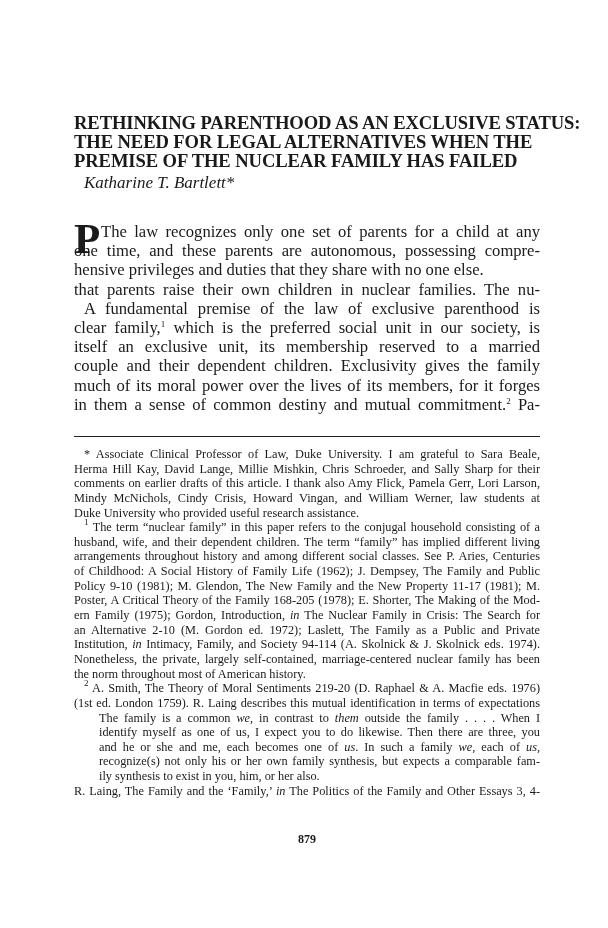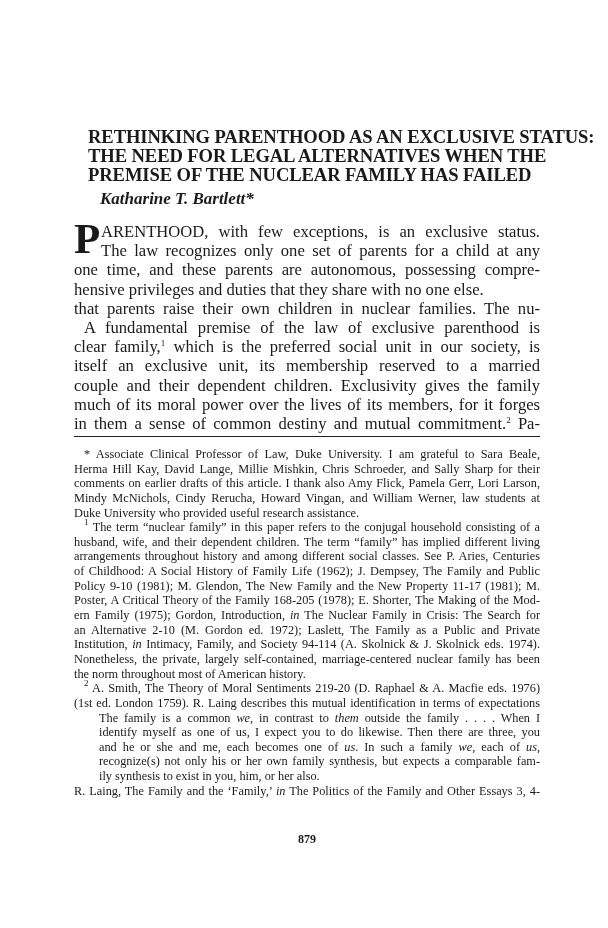--- a/index.html
+++ b/index.html
@@ -1,20 +1,20 @@
 <!DOCTYPE html>
 <html><head>
   <meta charset="utf-8">
   <style>
     html, body { margin: 0; padding: 0; background: #ffffff; }
     body { width: 608px; height: 928px; position: relative; overflow: hidden; color: #1a1a1a; font-family: "DejaVu Serif", "Liberation Serif", serif; }
     .page { position: absolute; left: 74px; top: 0; width: 466px; }
-    .title { position: absolute; top: 113px; left: 0; width: 470px; font-family: "Liberation Serif", serif; font-weight: bold; font-size: 18.6px; line-height: 19.2px; letter-spacing: -0.1px; margin: 14px; }
+    .title { position: absolute; top: 113px; left: 0; width: 470px; font-family: "Liberation Serif", serif; font-weight: bold; font-size: 18.6px; line-height: 19.2px; letter-spacing: -0.1px; margin: 0; }
     .title div { white-space: nowrap; }
-    .author { position: absolute; top: 173px; left: 10px; font-family: "Liberation Serif", serif; font-style: italic; font-weight: bold; font-size: 17px; line-height: 20px; margin: 16px; white-space: nowrap; }
+    .author { position: absolute; top: 173px; left: 10px; font-family: "Liberation Serif", serif; font-style: italic; font-weight: normal; font-size: 17px; line-height: 20px; margin: 0; white-space: nowrap; }
     .body { position: absolute; top: 222px; left: 0; width: 466px; font-family: "Liberation Serif", serif; font-size: 16.6px; line-height: 19.2px; margin: 0; }
     .line { display: block; text-align: justify; text-align-last: justify; white-space: nowrap; height: 19.2px; }
     .line.last { text-align-last: left; }
     .dropcap-wrap { position: relative; }
     .dropcap { position: absolute; left: 0; top: -3px; font-family: "Liberation Serif", serif; font-size: 43px; line-height: 40px; font-weight: bold; }
     .ind-cap { padding-left: 27px; }
     .ind { padding-left: 10px; }
     sup { font-size: 9px; vertical-align: 6px; line-height: 0; }
     .rule { position: absolute; top: 436px; left: 0; width: 466px; height: 0; border-top: 1.4px solid #222; }
     .notes { position: absolute; top: 447px; left: 0; width: 466px; font-family: "Liberation Serif", serif; font-size: 12.3px; line-height: 14.65px; margin: 0; }
@@ -33,40 +33,39 @@
     <div>THE NEED FOR LEGAL ALTERNATIVES WHEN THE</div>
     <div>PREMISE OF THE NUCLEAR FAMILY HAS FAILED</div>
   </h1>
 
   <p class="author">Katharine T. Bartlett*</p>
 
   <div class="body">
     <div class="dropcap-wrap">
       <span class="dropcap">P</span>
     </div>
-    <span class="line ind-cap">ARENTHOOD, with few exceptions, is an exclusive status.</span>
     <span class="line ind-cap">The law recognizes only one set of parents for a child at any</span>
     <span class="line">one time, and these parents are autonomous, possessing compre-</span>
     <span class="line last">hensive privileges and duties that they share with no one else.</span>
     <span class="line">that parents raise their own children in nuclear families. The nu-</span>
     <span class="line ind">A fundamental premise of the law of exclusive parenthood is</span>
     <span class="line"><span>clear family,</span><sup>1</sup> <span>which is the preferred social unit in our society, is</span></span>
     <span class="line">itself an exclusive unit, its membership reserved to a married</span>
     <span class="line">couple and their dependent children. Exclusivity gives the family</span>
     <span class="line">much of its moral power over the lives of its members, for it forges</span>
     <span class="line"><span>in them a sense of common destiny and mutual commitment.</span><sup>2</sup> <span>Pa-</span></span>
   </div>
 
   <div class="rule"></div>
 
   <div class="notes">
     <span class="line ind">* Associate Clinical Professor of Law, Duke University. I am grateful to Sara Beale,</span>
     <span class="line">Herma Hill Kay, David Lange, Millie Mishkin, Chris Schroeder, and Sally Sharp for their</span>
     <span class="line">comments on earlier drafts of this article. I thank also Amy Flick, Pamela Gerr, Lori Larson,</span>
-    <span class="line">Mindy McNichols, Cindy Rerucha, Howard Vingan, and William Werner, law students at</span>
+    <span class="line">Mindy McNichols, Cindy Crisis, Howard Vingan, and William Werner, law students at</span>
     <span class="line last">Duke University who provided useful research assistance.</span>
 
     <span class="line ind"><sup>1</sup> <span>The term “nuclear family” in this paper refers to the conjugal household consisting of a</span></span>
     <span class="line">husband, wife, and their dependent children. The term “family” has implied different living</span>
     <span class="line">arrangements throughout history and among different social classes. See P. Aries, Centuries</span>
     <span class="line">of Childhood: A Social History of Family Life (1962); J. Dempsey, The Family and Public</span>
     <span class="line">Policy 9-10 (1981); M. Glendon, The New Family and the New Property 11-17 (1981); M.</span>
     <span class="line">Poster, A Critical Theory of the Family 168-205 (1978); E. Shorter, The Making of the Mod-</span>
     <span class="line"><span>ern Family (1975); Gordon, Introduction,</span> <em>in</em> <span>The Nuclear Family in Crisis: The Search for</span></span>
     <span class="line">an Alternative 2-10 (M. Gordon ed. 1972); Laslett, The Family as a Public and Private</span>

